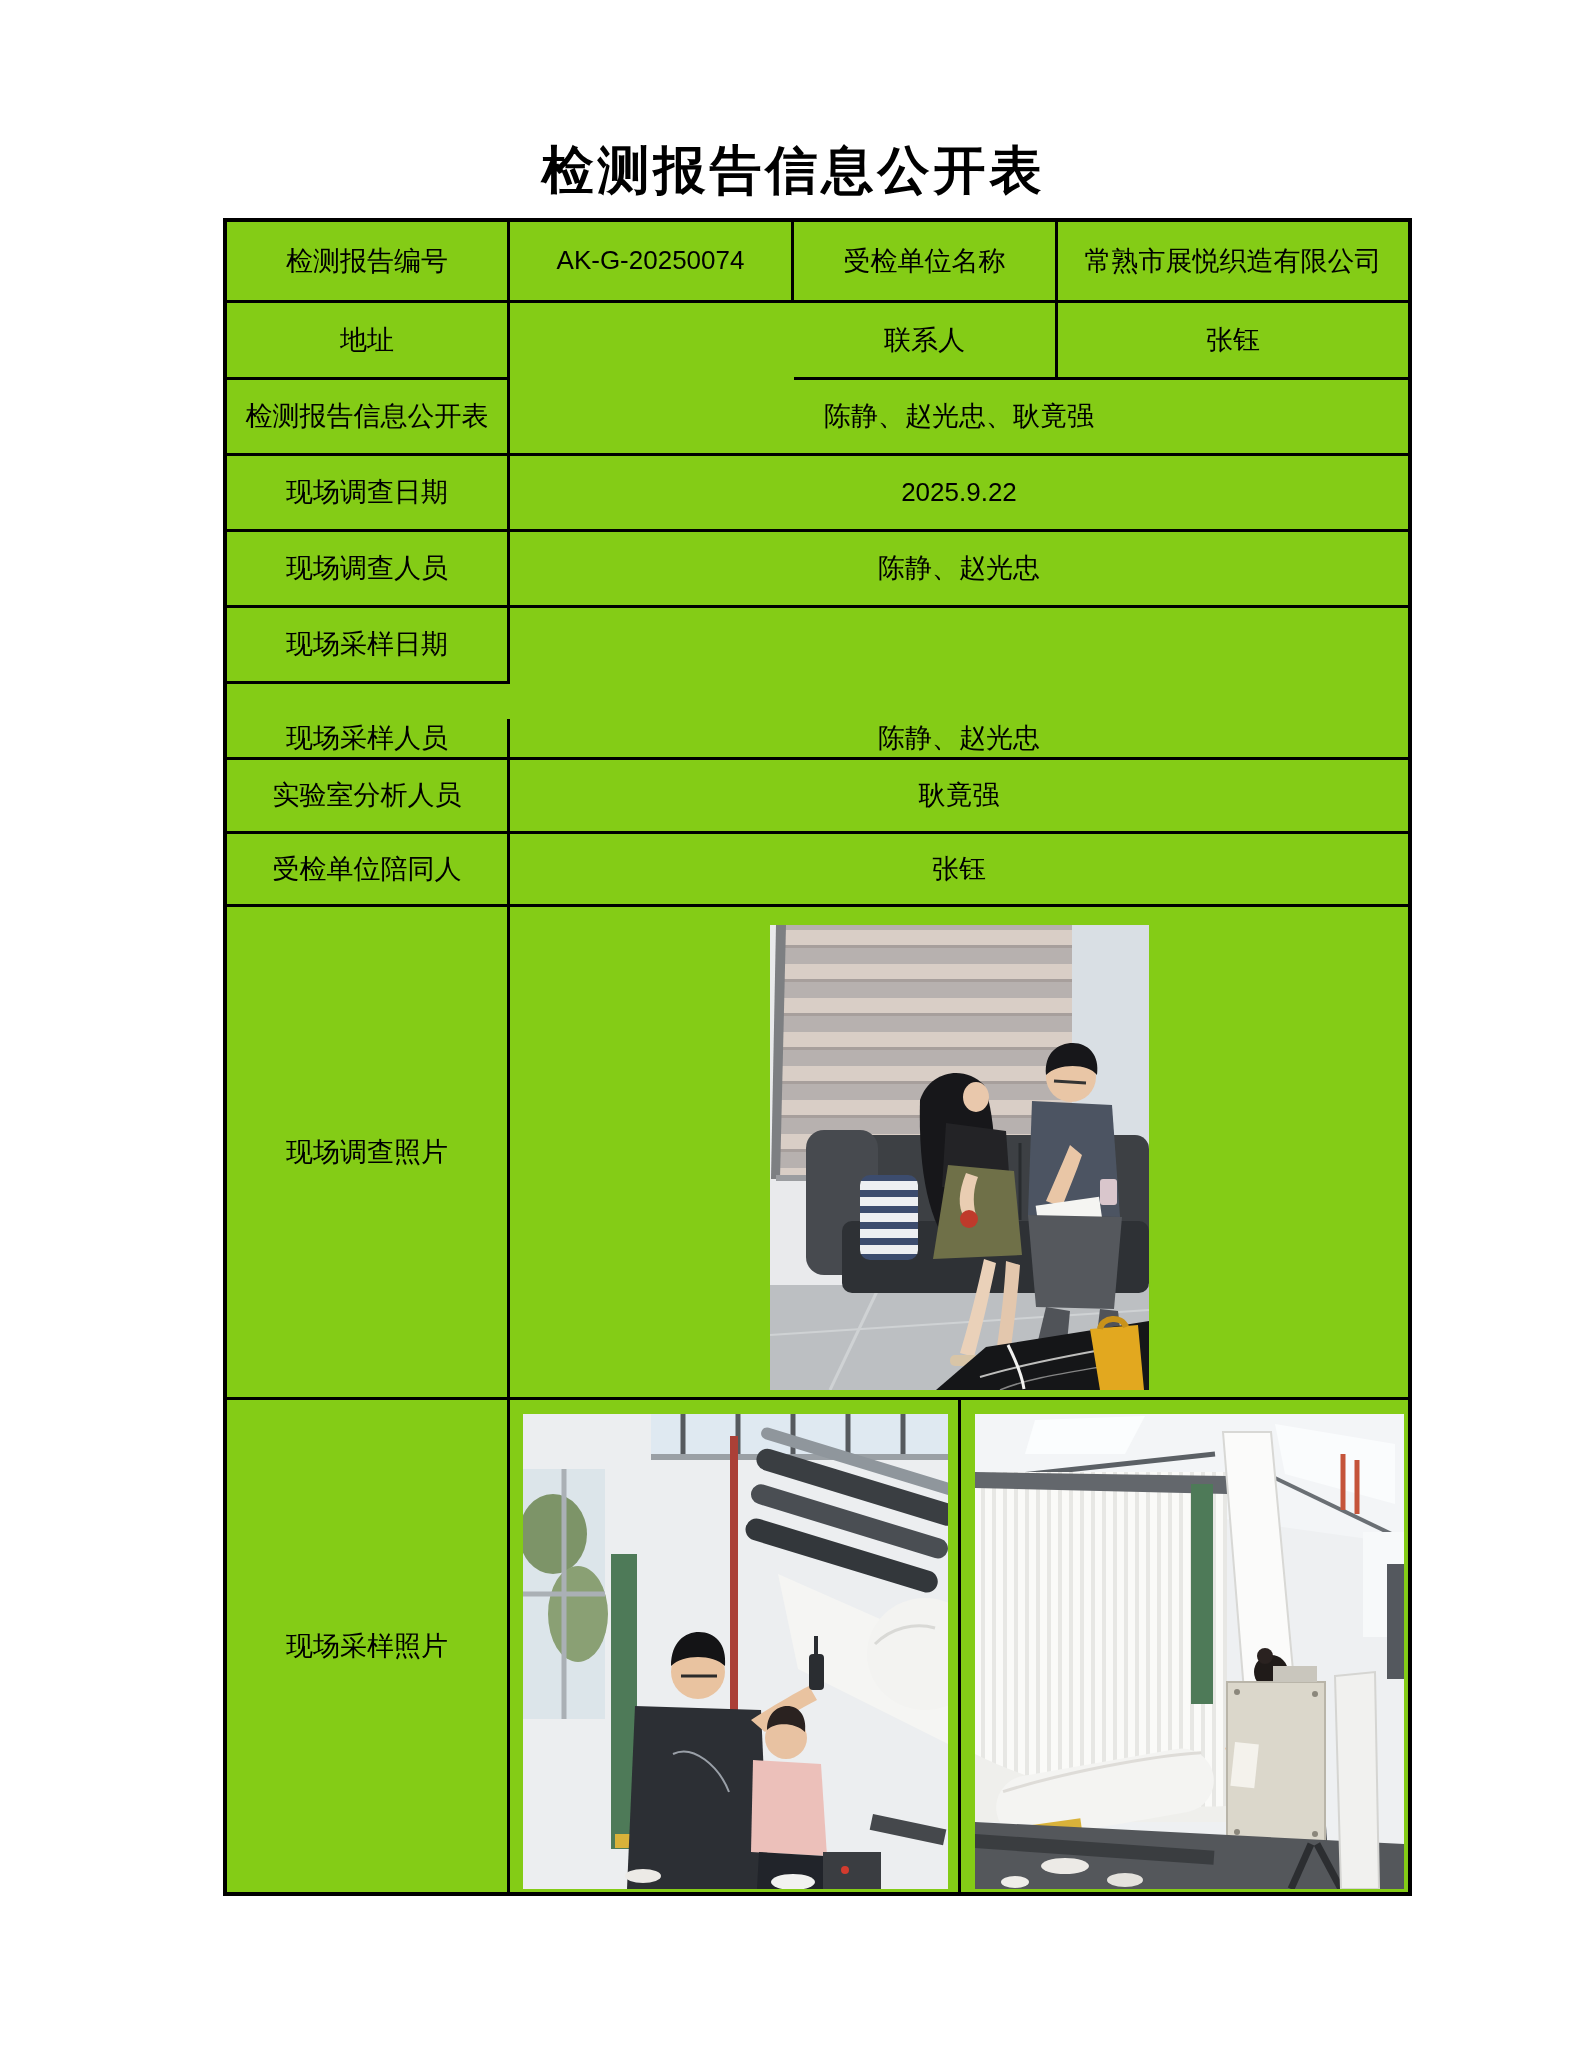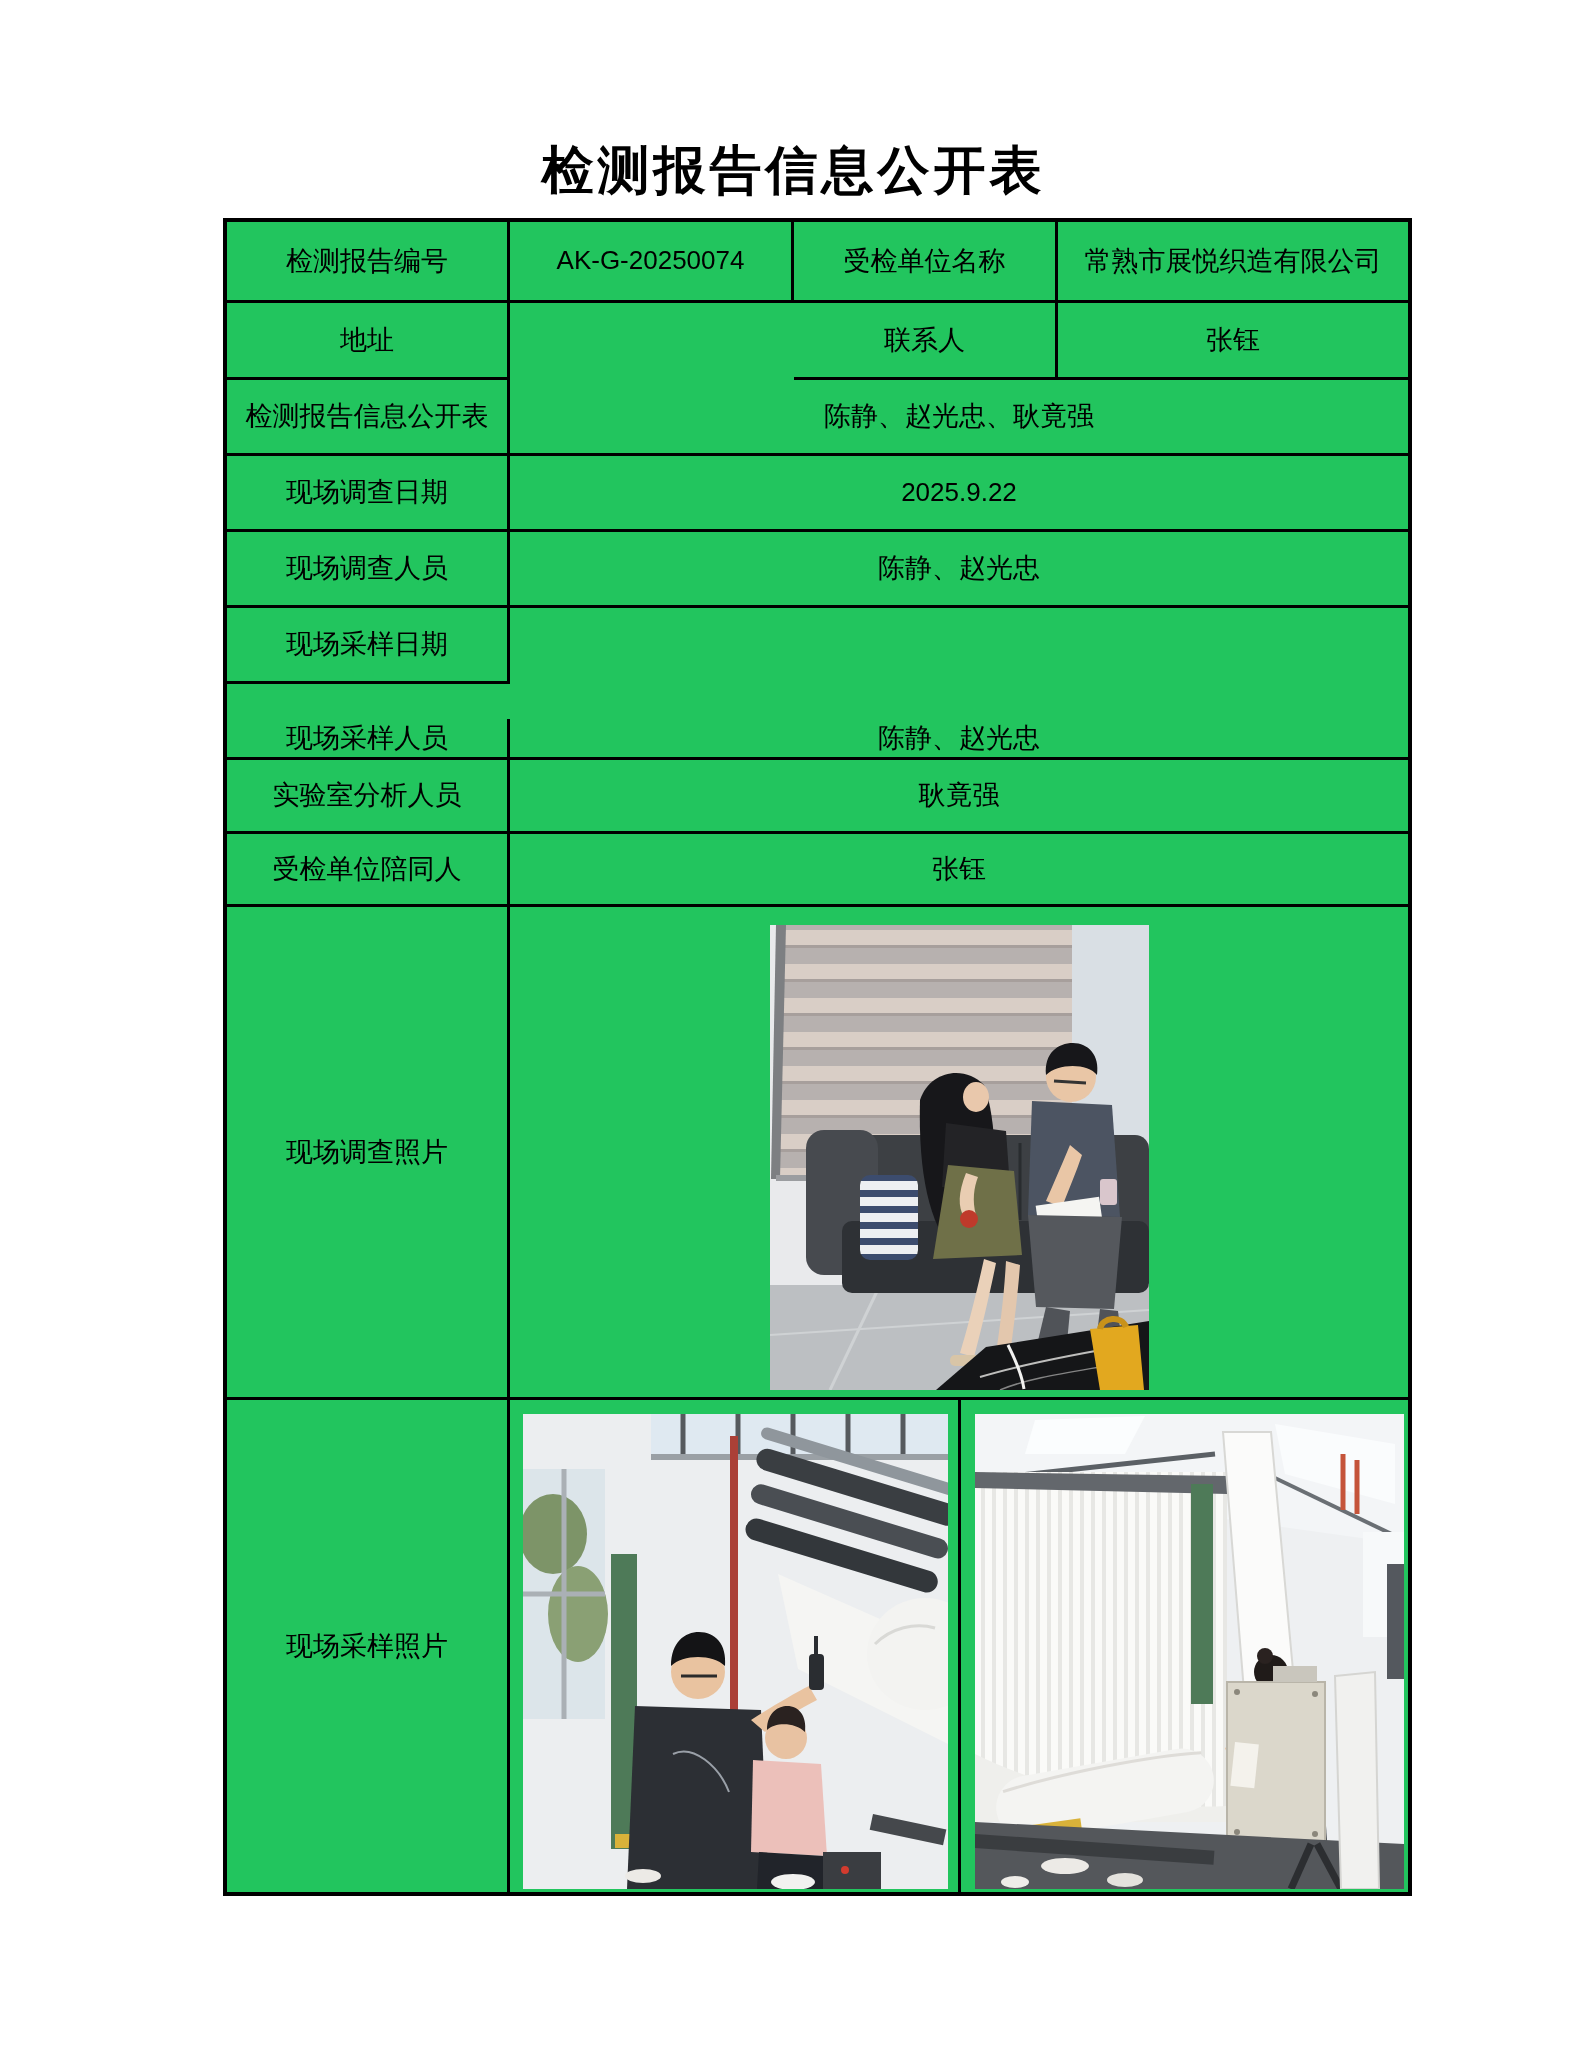--- a/index.html
+++ b/index.html
@@ -25,21 +25,21 @@
     font-family: "Liberation Serif", serif;
   }
   .report-grid {
     position: absolute;
     left: 223px;
     top: 218px;
     display: grid;
     grid-template-columns: 283px 284px 167px 97px 350px;
     grid-template-rows: 81px 77px 76px 76px 76px 76px 76px 74px 73px 493px 492px;
     border: 4px solid #000;
-    background: #22c55e;
+    background: #84cc16;
   }
   .cell {
     border-right: 3px solid #000;
     border-bottom: 3px solid #000;
     display: flex;
     align-items: center;
     justify-content: center;
     font-size: 27px;
     color: #000;
     text-align: center;

